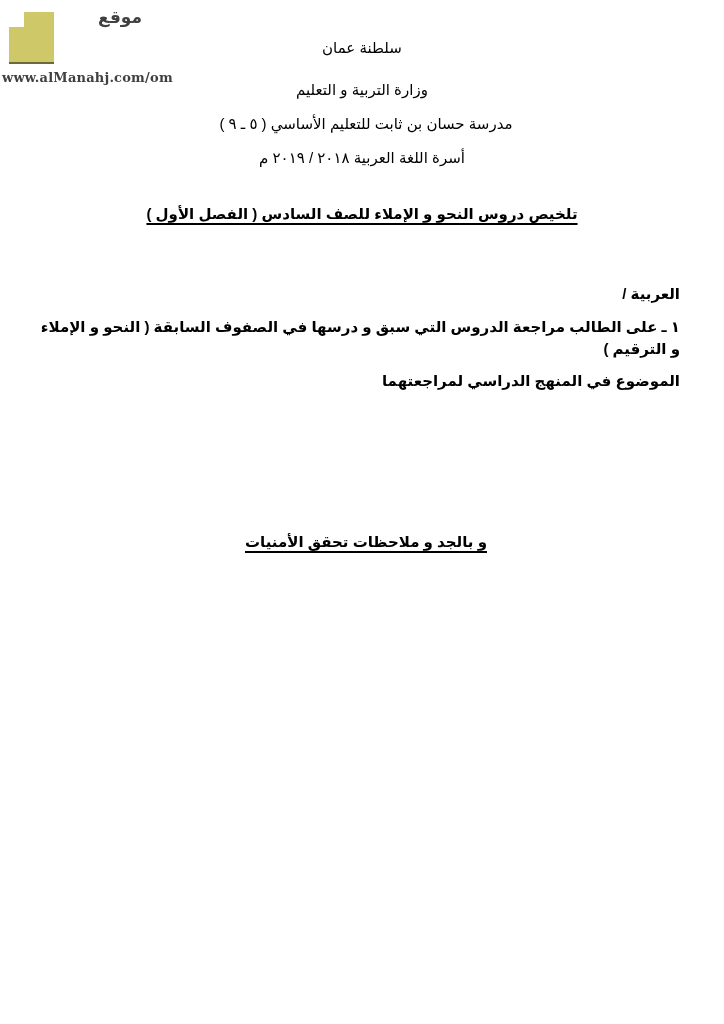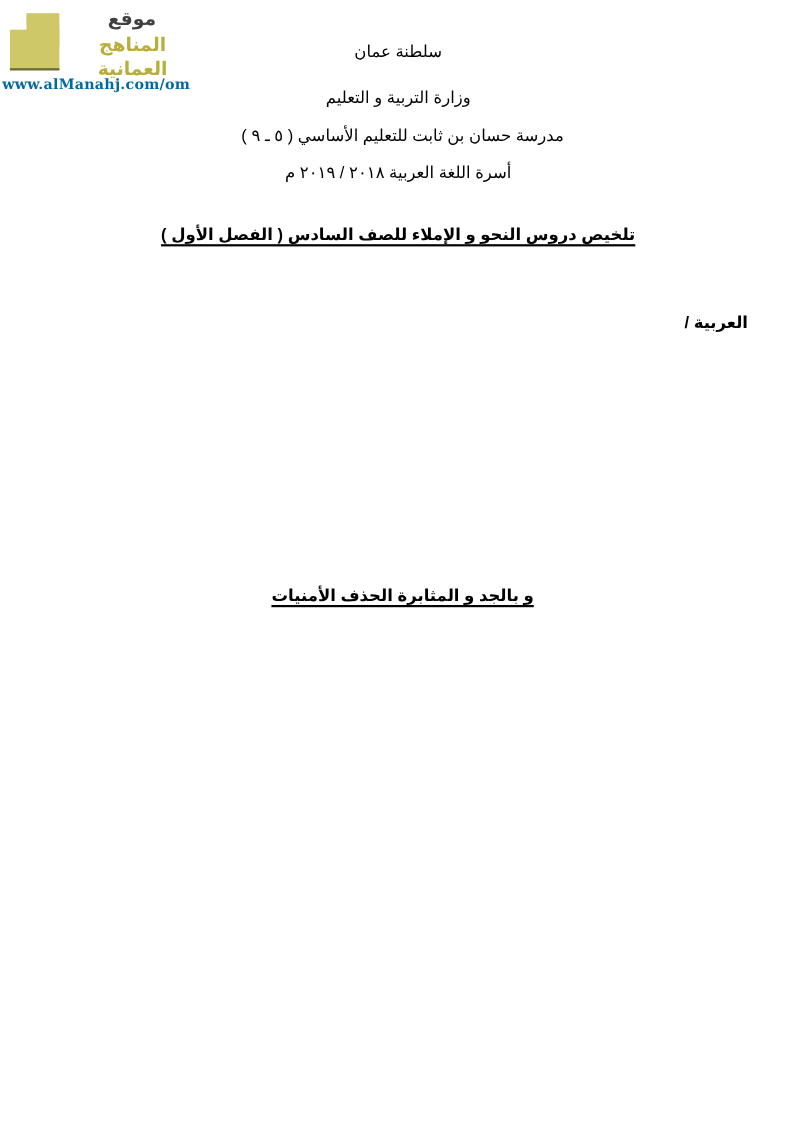--- a/index.html
+++ b/index.html
@@ -64,21 +64,21 @@
       line-height: 22px;
     }
     .logo-url {
       position: absolute;
       left: 2px;
       top: 70px;
       width: 190px;
       font-family: "DejaVu Serif", "Liberation Serif", serif;
       font-size: 13px;
       font-weight: bold;
-      color: #0369a1;
+      color: #404040;
       letter-spacing: 0.2px;
       white-space: nowrap;
     }
     .doc-line {
       position: absolute;
       direction: rtl;
       white-space: nowrap;
       font-size: 15px;
       line-height: 20px;
     }
@@ -118,32 +118,33 @@
       text-underline-offset: 4px;
     }
   </style>
 </head>
 <body>
 
 <div class="logo">
   <div class="logo-sq2"></div>
   <div class="logo-sq1"></div>
   <div class="logo-title-1">موقع</div>
-  <div class="logo-title-2">المناهج العمانية</div>
   <div class="logo-url">www.alManahj.com/om</div>
 </div>
 
 <div class="doc-line center header-line" style="top:38px;">سلطنة عمان</div>
 <div class="doc-line center header-line" style="top:80px;">وزارة التربية و التعليم</div>
 <div class="doc-line center header-line" style="top:114px; padding-left:8px; box-sizing:border-box;">مدرسة حسان بن ثابت للتعليم الأساسي ( ٥ ـ ٩ )</div>
 <div class="doc-line center header-line" style="top:148px; padding-left:0; box-sizing:border-box;">أسرة اللغة العربية ٢٠١٨ / ٢٠١٩ م</div>
 
 <div class="doc-line center title-line" style="top:204px;">تلخيص دروس النحو و الإملاء للصف السادس ( الفصل الأول )</div>
 
 <div class="doc-line notes-label" style="top:284px;">العربية /</div>
 
 <div class="doc-line para" style="top:316px;">
+  <div>١ ـ على الطالب مراجعة الدروس التي سبق و درسها في الصفوف السابقة ( النحو و الإملاء و الترقيم )</div>
 </div>
 
 <div class="doc-line para" style="top:370px;">
+  <div>الموضوع في المنهج الدراسي لمراجعتهما</div>
 </div>
 
-<div class="doc-line center closing" style="top:532px; padding-left:8px; box-sizing:border-box;">و بالجد و المثابرة الحذف الأمنيات</div>
+<div class="doc-line center closing" style="top:532px; padding-left:8px; box-sizing:border-box;">و بالجد و ملاحظات تحقق الأمنيات</div>
 
 </body></html>

